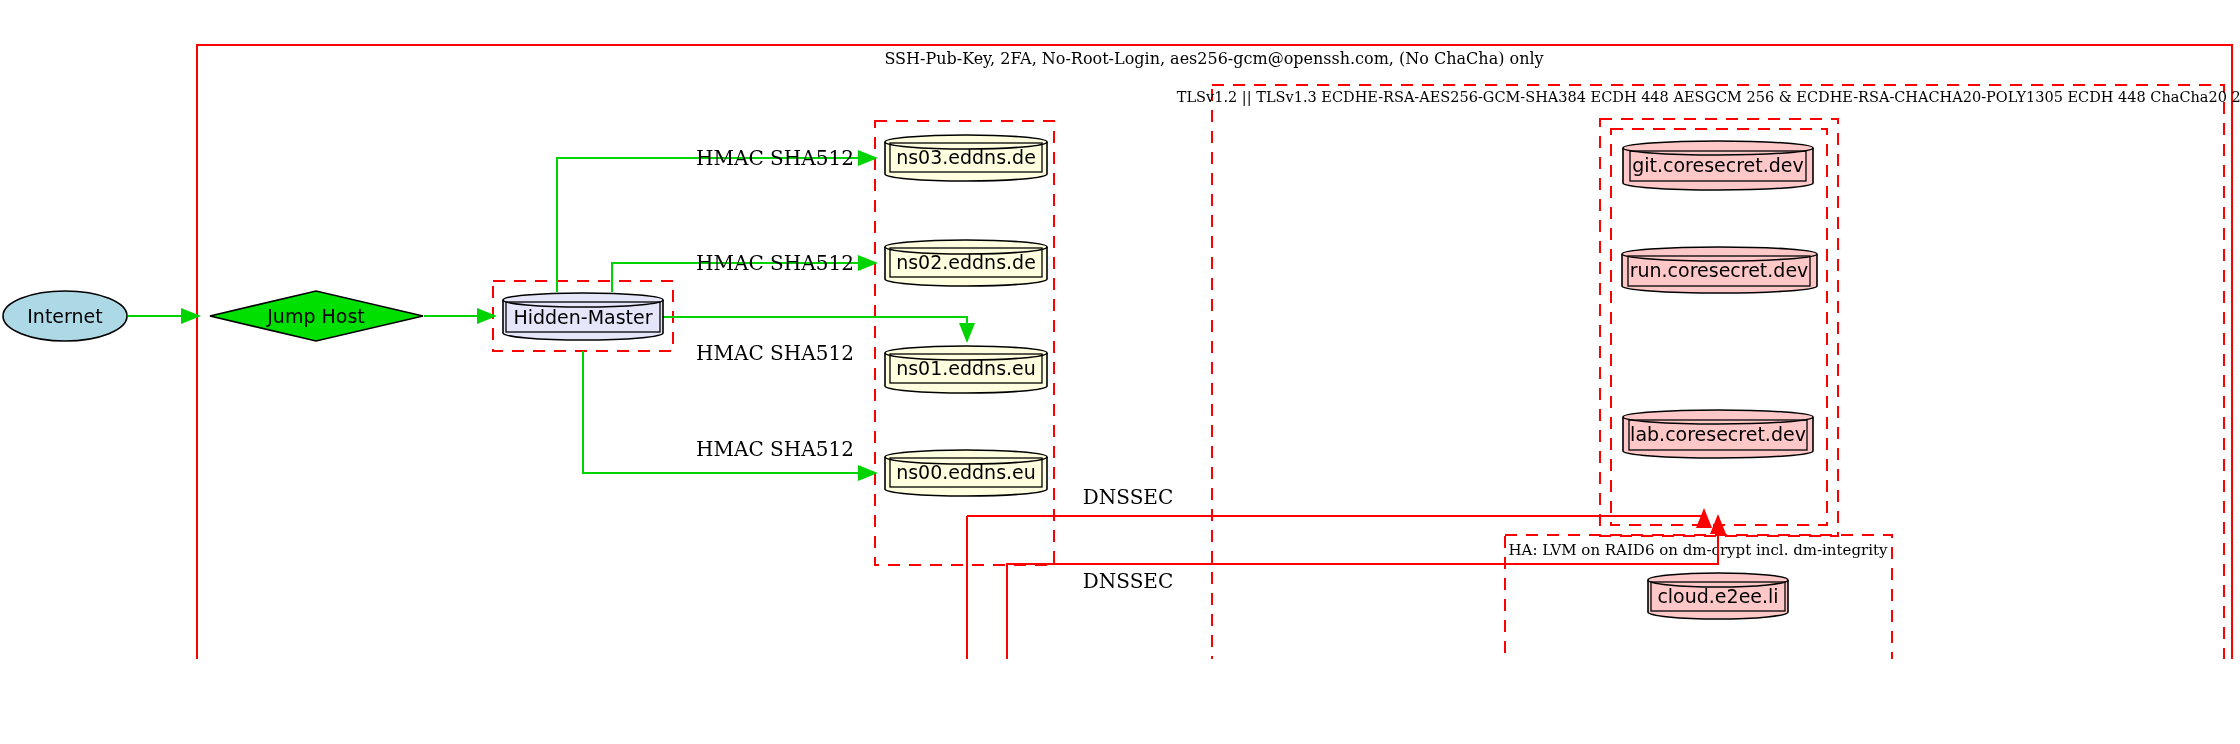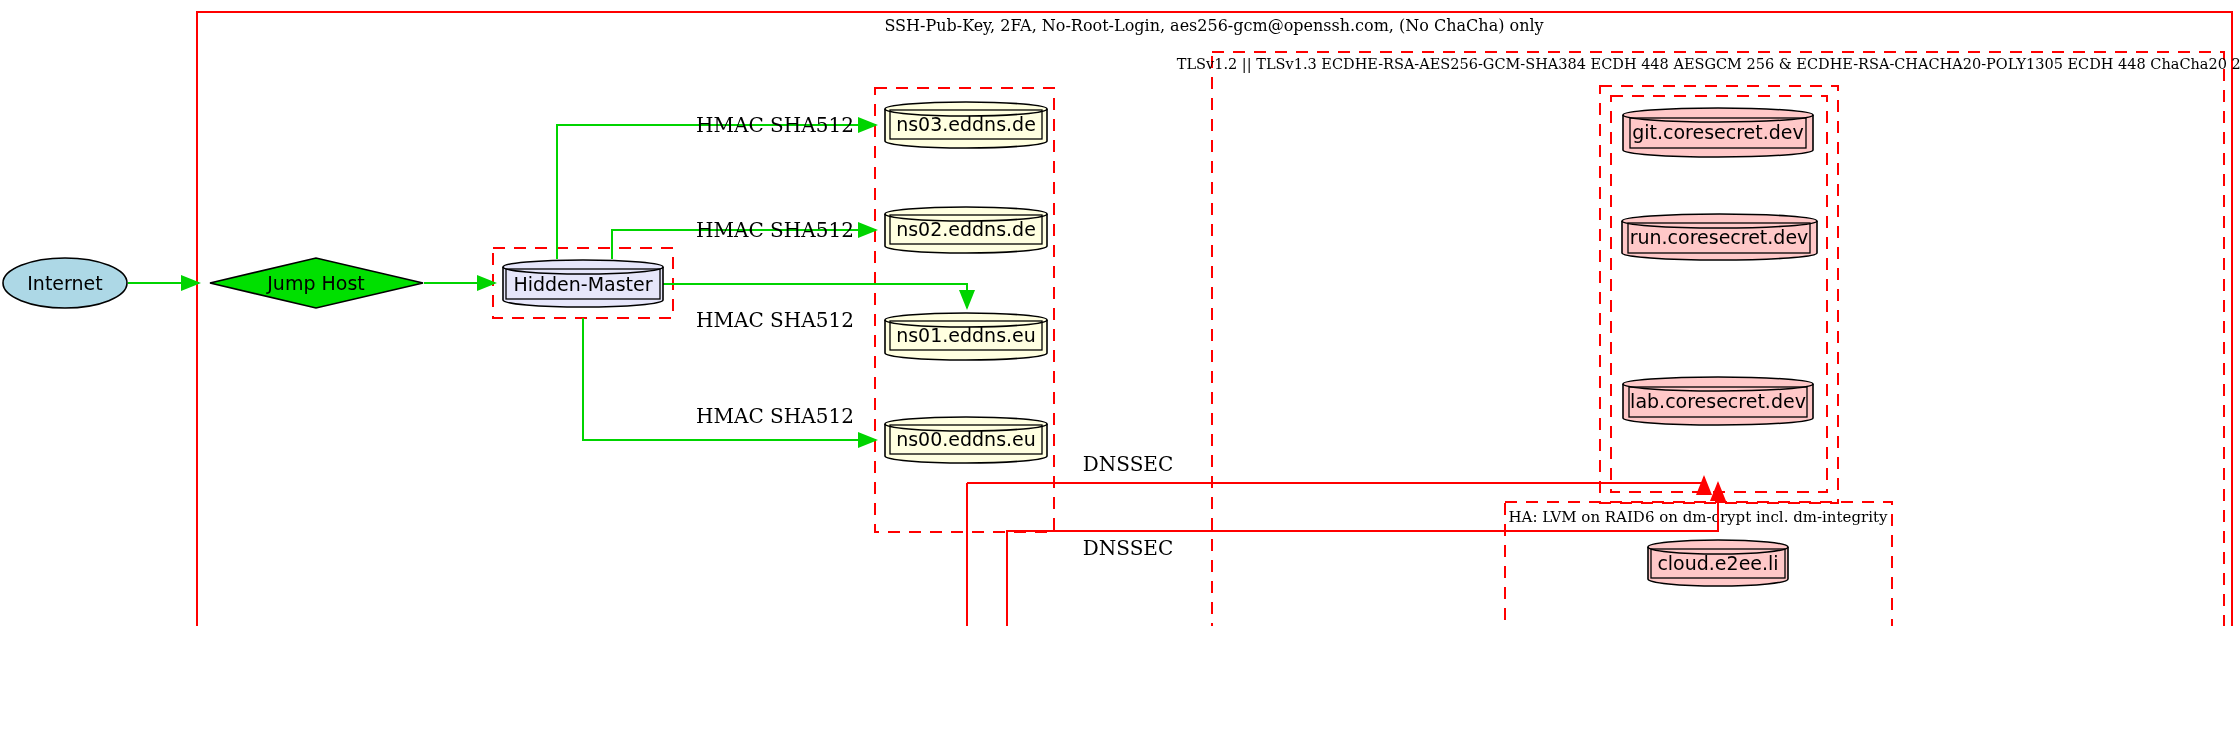--- a/index.html
+++ b/index.html
@@ -1,17 +1,17 @@
 <!DOCTYPE html>
 <html style="--bg: #ffffff; --ink: #000000; --cluster-red: #ff0000; --edge-red: #ff0000; --edge-green: #00d400; --node-green: #00e000; --node-blue: #add8e6; --node-lavender: #e6e6fa; --node-yellow: #ffffe0; --node-pink: #ffc8c8;"><head>
 <meta charset="utf-8">
 <style>
   html,body{margin:0;padding:0;background:#fff;}
   .stage{position:relative;width:2240px;height:626px;background:var(--bg,#fff);
-         font-family:"DejaVu Sans",sans-serif;}
+         font-family:"DejaVu Sans",sans-serif;margin-top:33px;}
   svg{display:block}
   .cluster-solid{fill:none;stroke:var(--cluster-red);stroke-width:2;}
   .cluster-dashed{fill:none;stroke:var(--cluster-red);stroke-width:2;stroke-dasharray:12 9;}
   .edge-green{fill:none;stroke:var(--edge-green);stroke-width:2;}
   .edge-red{fill:none;stroke:var(--edge-red);stroke-width:2;}
   .shape{stroke:var(--ink);stroke-width:1.6;}
   .fill-blue{fill:var(--node-blue);}
   .fill-green{fill:var(--node-green);}
   .fill-lavender{fill:var(--node-lavender);}
   .fill-yellow{fill:var(--node-yellow);}

